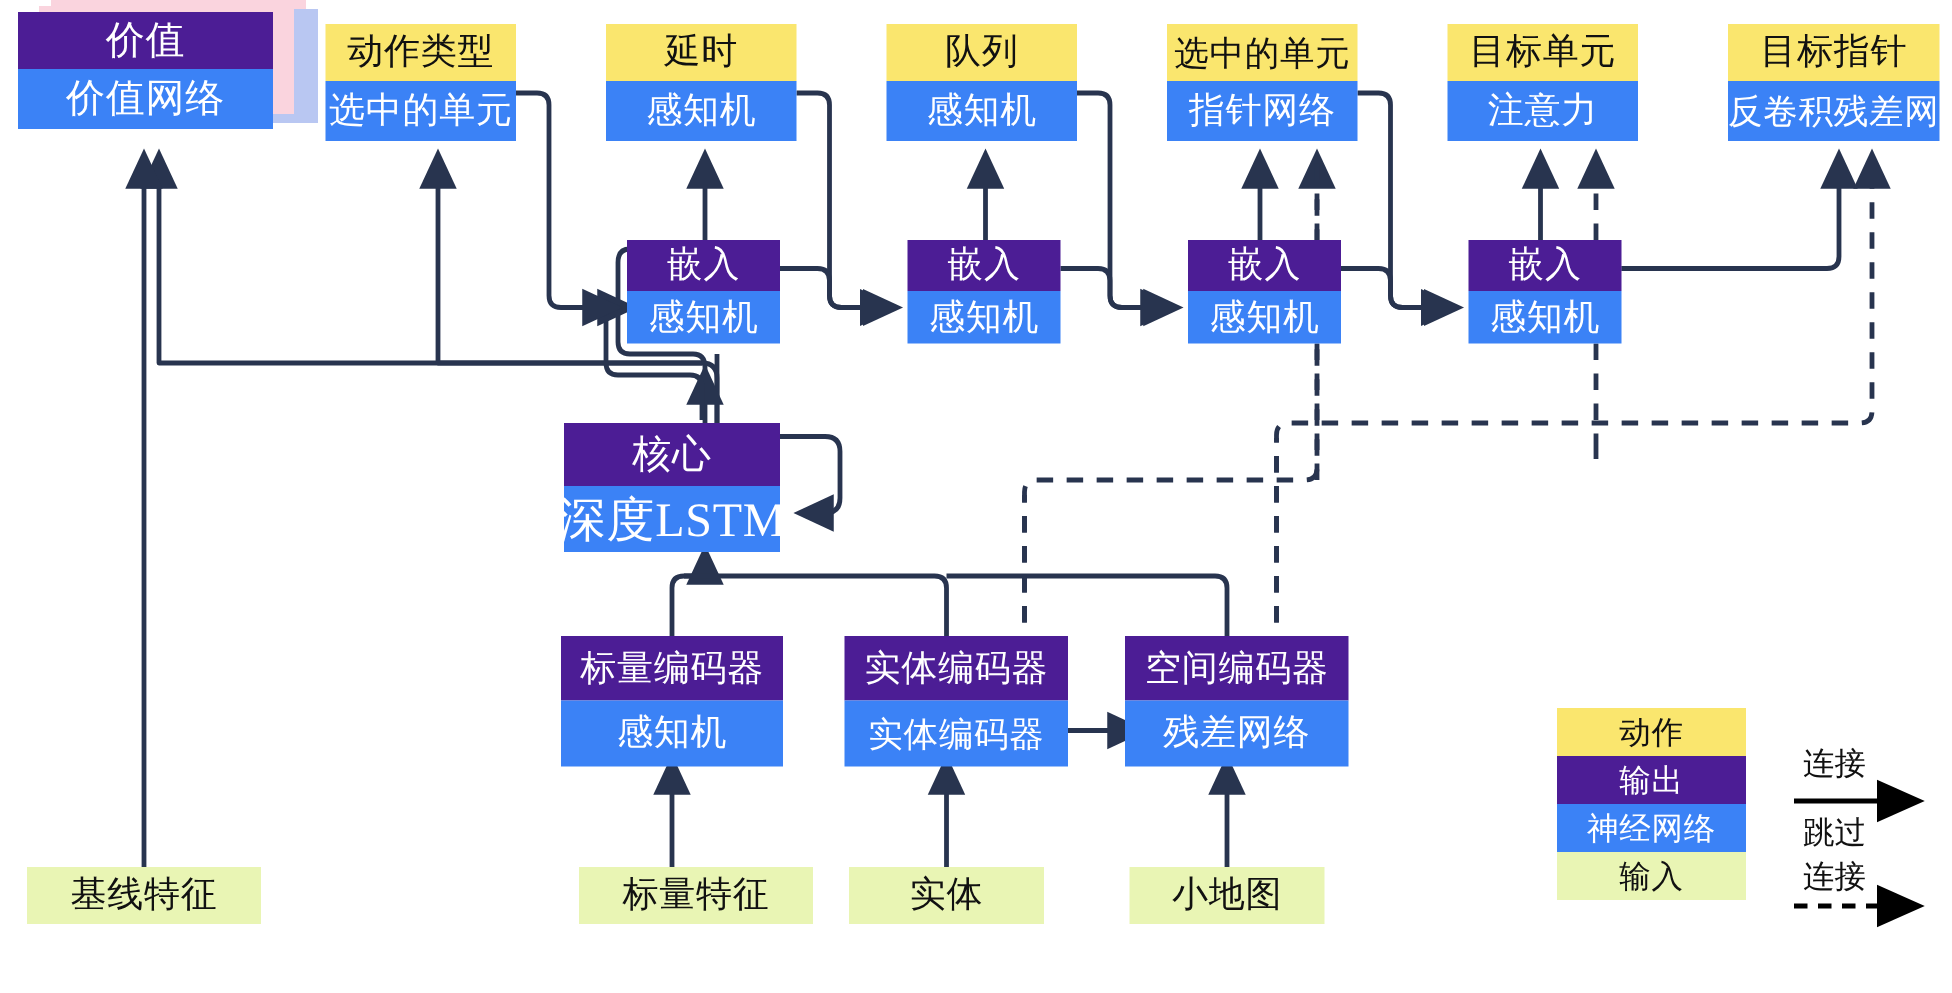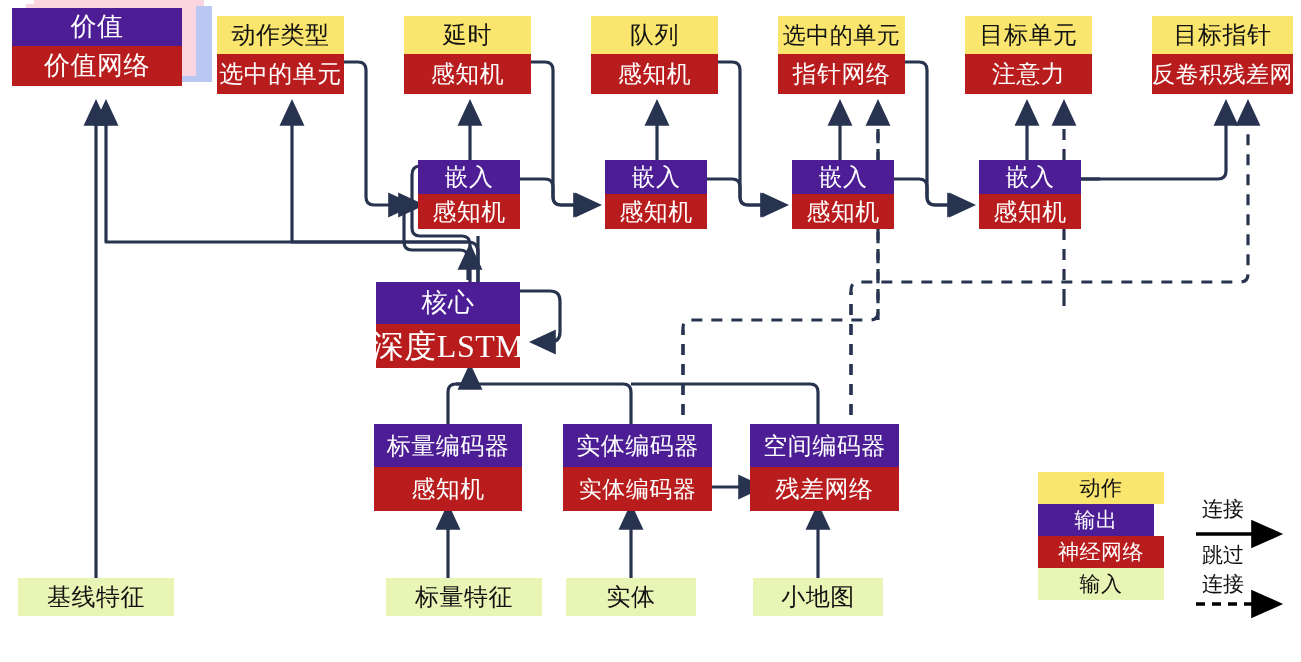--- a/index.html
+++ b/index.html
@@ -12,21 +12,21 @@
   svg#wires{position:absolute;left:0;top:0;width:1301px;height:662px;pointer-events:none;}
 
   .node{position:absolute;box-sizing:border-box;}
   .cell{
     display:flex;align-items:center;justify-content:center;
     box-sizing:border-box;white-space:nowrap;
     line-height:1;letter-spacing:0.5px;
   }
   .c-action{background:#FAE66E;color:#111111;}
   .c-output{background:#4c1d95;color:#ffffff;}
-  .c-net{background:#b91c1c;color:#ffffff;}
+  .c-net{background:#3b82f6;color:#ffffff;}
   .c-input{background:#E9F5B4;color:#111111;}
   .stackwrap{position:absolute;}
   .stackwrap .front{position:relative;z-index:3;}
   .sh-a{position:absolute;z-index:1;background:#FAD4DE;}
   .sh-b{position:absolute;z-index:2;background:#FAD4DE;}
   .sh-blue{position:absolute;z-index:1;background:#B9C7F2;}
 
   .legend{position:absolute;}
   .legend .cell{font-size:21px;}
   .lg-label{position:absolute;font-size:21px;color:#111;white-space:nowrap;}
@@ -202,21 +202,21 @@
     <div class="cell c-net" style="width:149px;height:44px;font-size:24px;">残差网络</div>
   </div>
 
   <div class="cell c-input node" style="left:18px;top:578px;width:156px;height:38px;font-size:24px;">基线特征</div>
   <div class="cell c-input node" style="left:386px;top:578px;width:156px;height:38px;font-size:24px;">标量特征</div>
   <div class="cell c-input node" style="left:566px;top:578px;width:130px;height:38px;font-size:24px;">实体</div>
   <div class="cell c-input node" style="left:753px;top:578px;width:130px;height:38px;font-size:24px;">小地图</div>
 
   <div class="legend" style="left:1038px;top:472px;">
     <div class="cell c-action" style="width:126px;height:32px;">动作</div>
-    <div class="cell c-output" style="width:116px;height:32px;">输出</div>
+    <div class="cell c-output" style="width:126px;height:32px;">输出</div>
     <div class="cell c-net" style="width:126px;height:32px;">神经网络</div>
     <div class="cell c-input" style="width:126px;height:32px;">输入</div>
   </div>
 
   <div class="lg-label" style="left:1202px;top:495px;">连接</div>
   <div class="lg-label" style="left:1202px;top:541px;">跳过</div>
   <div class="lg-label" style="left:1202px;top:570px;">连接</div>
 
 </div>
 

